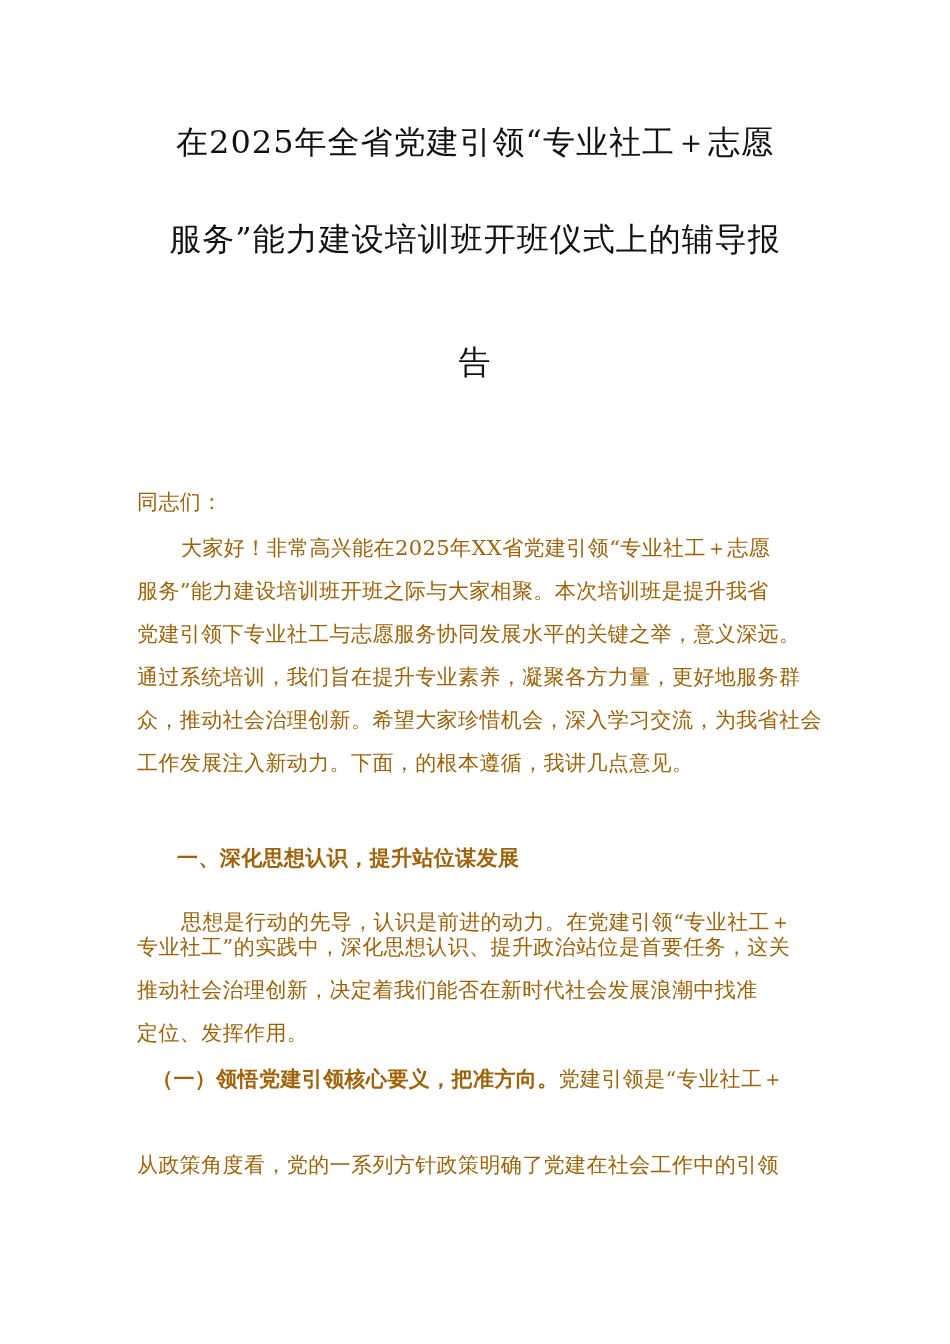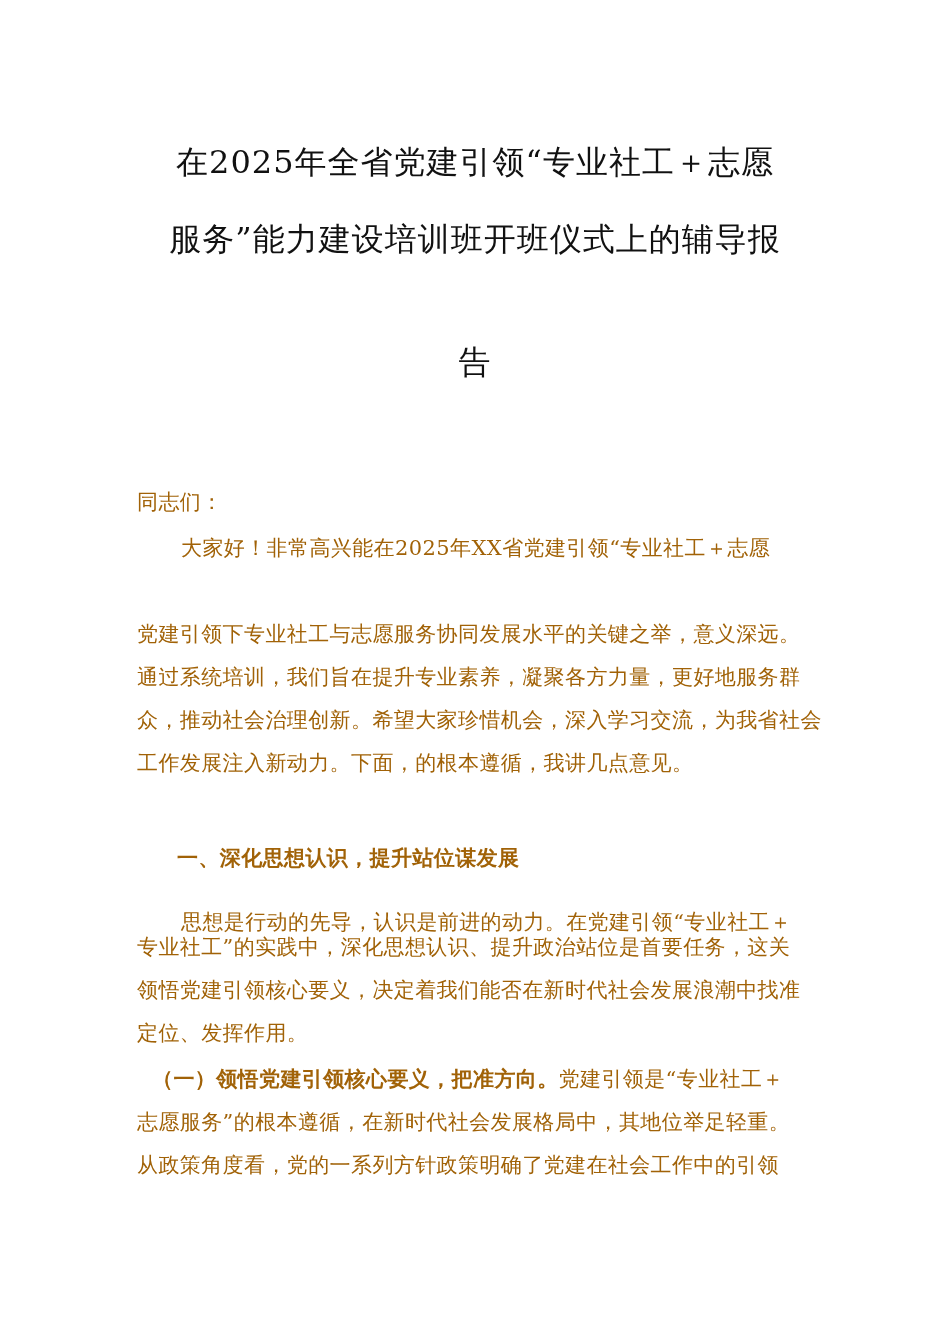--- a/index.html
+++ b/index.html
@@ -45,38 +45,38 @@
     }
     .indent { left: 181px; }
     .bold { font-weight: bold; }
     .sub-indent { left: 152px; }
   </style>
 </head>
 <body>
 
 <div class="page">
 
-  <div class="title-line" style="top:142px;">在2025年全省党建引领“专业社工＋志愿</div>
+  <div class="title-line" style="top:122px;">在2025年全省党建引领“专业社工＋志愿</div>
   <div class="title-line" style="top:219px;">服务”能力建设培训班开班仪式上的辅导报</div>
   <div class="title-line" style="top:342px;">告</div>
 
   <div class="line" style="top:487px;">同志们：</div>
 
   <div class="line indent" style="top:533px;">大家好！非常高兴能在2025年XX省党建引领“专业社工＋志愿</div>
+  <div class="line" style="top:576px;">服务”能力建设培训班开班之际与大家相聚。本次培训班是提升我省</div>
   <div class="line" style="top:619px;">党建引领下专业社工与志愿服务协同发展水平的关键之举，意义深远。</div>
   <div class="line" style="top:662px;">通过系统培训，我们旨在提升专业素养，凝聚各方力量，更好地服务群</div>
   <div class="line" style="top:705px;">众，推动社会治理创新。希望大家珍惜机会，深入学习交流，为我省社会</div>
   <div class="line" style="top:748px;">工作发展注入新动力。下面，的根本遵循，我讲几点意见。</div>
 
   <div class="line indent bold" style="top:843px; left:177px;">一、深化思想认识，提升站位谋发展</div>
 
   <div class="line indent" style="top:907px;">思想是行动的先导，认识是前进的动力。在党建引领“专业社工＋</div>
   <div class="line" style="top:932px;">专业社工”的实践中，深化思想认识、提升政治站位是首要任务，这关</div>
-  <div class="line" style="top:975px;">领悟党建引领核心要义，决定着我们能否在新时代社会发展浪潮中找准</div>
+  <div class="line" style="top:975px;">推动社会治理创新，决定着我们能否在新时代社会发展浪潮中找准</div>
   <div class="line" style="top:1018px;">定位、发挥作用。</div>
 
   <div class="line sub-indent" style="top:1064px;">
     <span class="bold">（一）领悟党建引领核心要义，把准方向。</span><span>党建引领是“专业社工＋</span>
   </div>
-  <div class="line" style="top:1107px;">志愿服务”的根本遵循，在新时代社会发展格局中，其地位举足轻重。</div>
   <div class="line" style="top:1150px;">从政策角度看，党的一系列方针政策明确了党建在社会工作中的引领</div>
 
 </div>
 
 </body></html>

